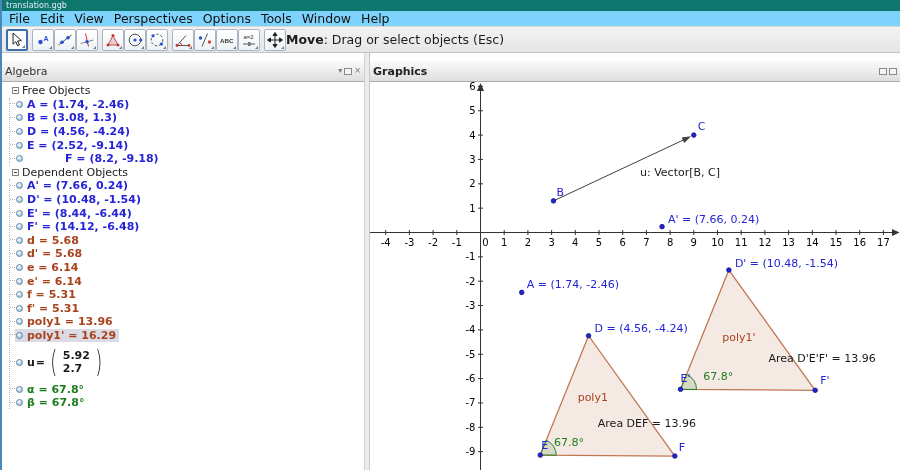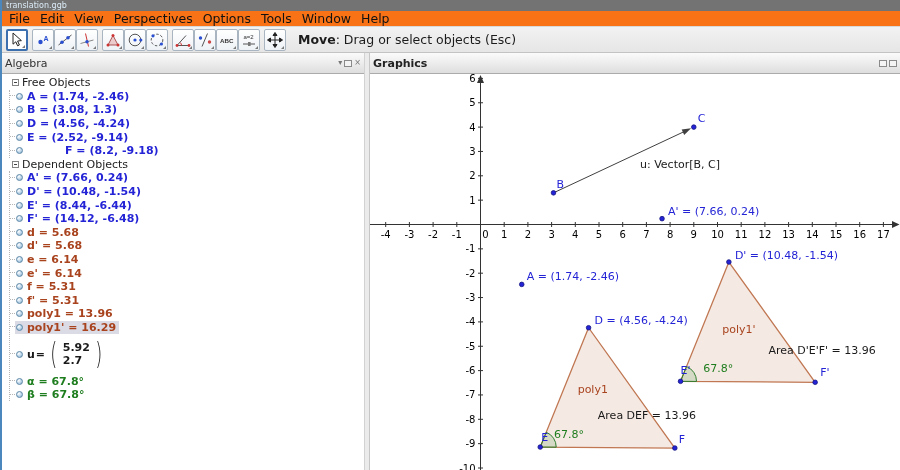--- a/index.html
+++ b/index.html
@@ -1,38 +1,38 @@
 <!DOCTYPE html>
 <html><head>
 <meta charset="utf-8">
 <style>
   html,body{margin:0;padding:0;background:#fff;}
   *{box-sizing:border-box;}
   body{font-family:"DejaVu Sans","Liberation Sans",sans-serif;}
   .window{position:relative;width:900px;height:470px;overflow:hidden;background:#fff;border-left:2px solid #4b86bc;}
   
-  .titlebar{height:11px;background:#737373;color:#dcebf7;font-size:8px;line-height:11px;padding-left:4px;}
-  
-  .menubar{height:16px;background:#f97316;border-bottom:1px solid #d8d8d8;display:flex;align-items:center;padding-left:2px;}
+  .titlebar{height:11px;background:#0f766e;color:#dcebf7;font-size:8px;line-height:11px;padding-left:4px;}
+  
+  .menubar{height:16px;background:#7dd3fc;border-bottom:1px solid #d8d8d8;display:flex;align-items:center;padding-left:2px;}
   .menu-item{font-size:12.5px;color:#111;padding:0 5px;cursor:default;}
   
   .toolbar{height:26px;background:linear-gradient(#f2f2f2,#e6e6e6);border-bottom:1px solid #c3c3c3;display:flex;align-items:center;padding-left:4px;}
   .toolbuttons{display:flex;align-items:center;}
   .tgroup{display:flex;}
   .tgroup + .tgroup{margin-left:4px;}
   .tool-btn{position:relative;width:22px;height:22px;padding:1px;background:linear-gradient(#ffffff,#eef2f6);border:1px solid #a9b6c2;border-radius:2px;margin:0;display:flex;align-items:center;justify-content:center;cursor:pointer;}
   .tool-btn svg{width:16px;height:16px;display:block;}
   .tool-btn.selected{border:2px solid #3c6fae;background:#fff;padding:0;}
   .tool-btn::after{content:"";position:absolute;right:1px;bottom:1px;width:0;height:0;border-left:3px solid transparent;border-bottom:3px solid #7a7a7a;}
-  .hint{margin-left:12px;font-size:12.5px;color:#1c1c1c;white-space:nowrap;}
+  .hint{font-size:12.5px;color:#1c1c1c;white-space:nowrap;}
   .hint b{font-weight:bold;}
   
   .main{display:flex;height:417px;}
   .panel{display:flex;flex-direction:column;overflow:hidden;}
-  .panel-header{height:21px;flex:none;background:linear-gradient(#fbfbfb,#dedede);border-bottom:1px solid #ababab;display:flex;align-items:center;padding:0 3px;}
+  .panel-header{height:21px;flex:none;background:linear-gradient(#fbfbfb,#dedede);border-bottom:1px solid #ababab;display:flex;align-items:center;padding:0 3px;margin-top:8px;}
   .ph-title{font-size:11px;color:#333;}
   .graphics .ph-title{font-weight:bold;color:#222;}
   .ph-spacer{flex:1;}
   .ph-icons{display:flex;align-items:center;gap:2px;color:#777;font-size:8px;line-height:8px;}
   .ph-box{width:8px;height:7px;border:1px solid #8a8a8a;background:#f4f4f4;display:inline-block;}
   .panel-body{flex:1;background:#fff;position:relative;overflow:hidden;}
   .algebra{width:362px;flex:none;}
   .splitter{width:6px;flex:none;background:#ebebeb;border-left:1px solid #d2d2d2;border-right:1px solid #c6c6c6;cursor:col-resize;}
   .graphics{flex:1;}
   

